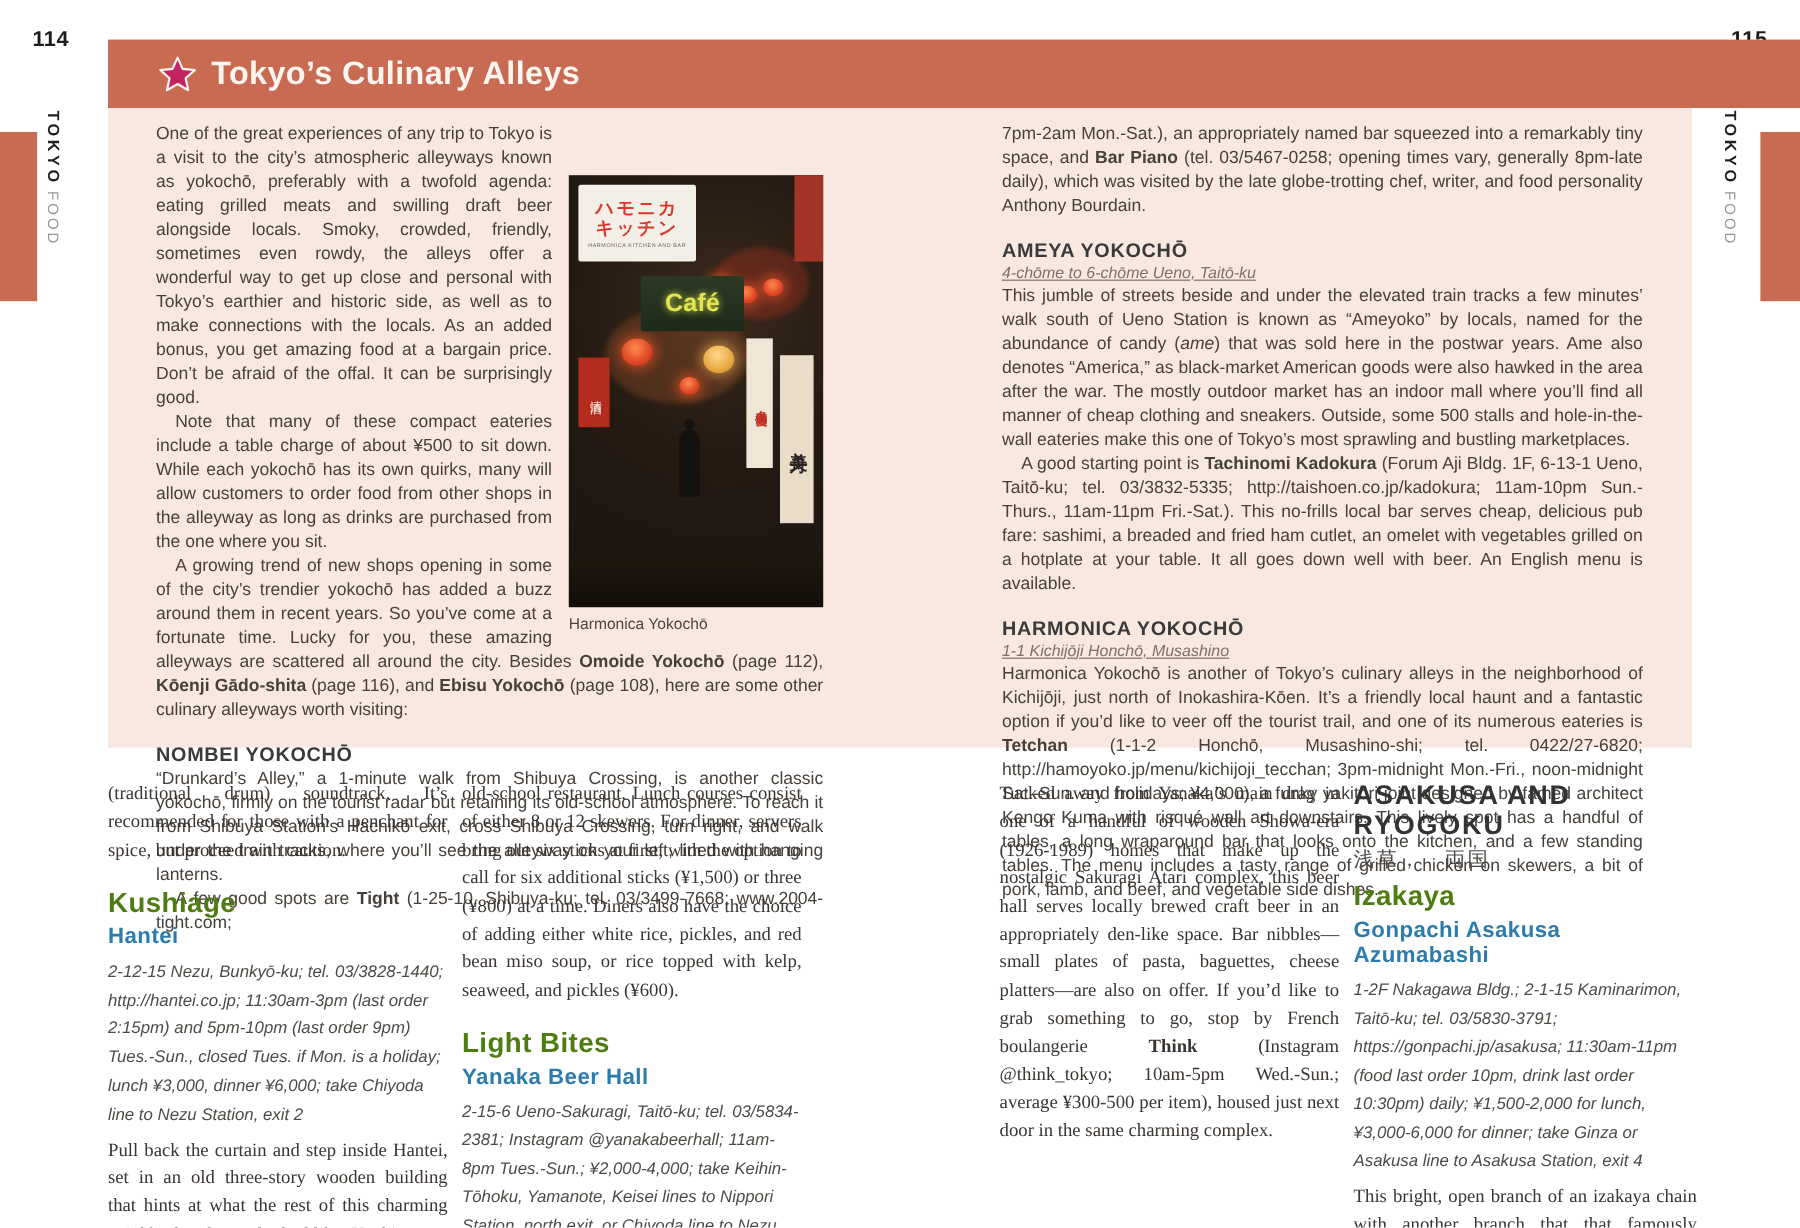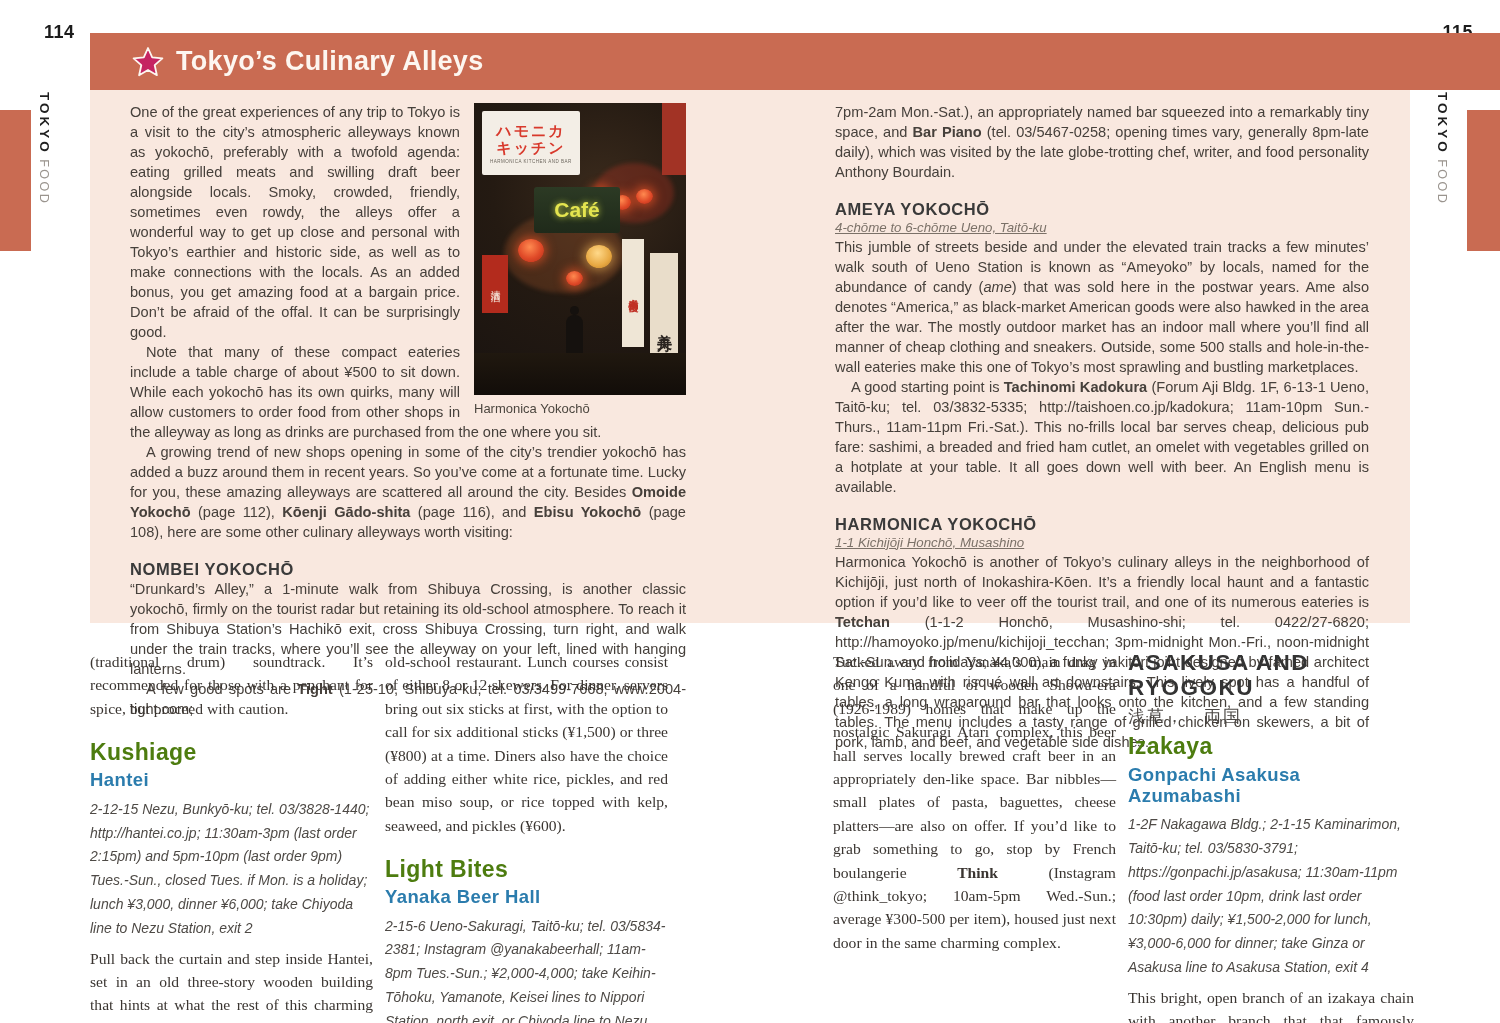--- a/index.html
+++ b/index.html
@@ -5,21 +5,21 @@
   html,body{margin:0;padding:0;}
   body{
     width:1500px;height:1023px;position:relative;background:#ffffff;
     font-family:"Liberation Sans",sans-serif;color:#3f3a36;overflow:hidden;
   }
   .b{font-weight:bold;}
   .i{font-style:italic;}
 
   
   .pagenum{position:absolute;top:22px;font-size:18px;font-weight:bold;color:#1c1c1c;letter-spacing:.5px;}
-  .pagenum.left{left:44px;}
+  .pagenum.left{left:27px;}
   .pagenum.right{right:27px;}
   .edge-tab{position:absolute;top:110px;width:31px;height:141px;background:#c96b52;}
   .edge-tab.left{left:0;}
   .edge-tab.right{right:0;width:33px;}
   .side-label{position:absolute;top:92px;writing-mode:vertical-rl;text-orientation:mixed;line-height:1.35;}
   .side-label.left{left:33px;}
   .side-label.right{left:1431px;}
   .side-label .city{font-weight:bold;color:#1f1f1f;font-size:13.5px;letter-spacing:3px;}
   .side-label .cat{color:#9a948e;font-size:12.5px;letter-spacing:2.5px;}
 
@@ -31,22 +31,22 @@
 
   .fb-col-left{position:absolute;left:40px;top:13px;width:556px;}
   .fb-col-right{position:absolute;left:745px;top:13px;width:534px;}
   .fb-body{font-size:14.6px;line-height:1.37;text-align:justify;color:#46403b;margin:0;}
   .fb-body + .fb-body{text-indent:16px;}
   .fb-h{font-size:16.5px;font-weight:bold;color:#3a3a3a;letter-spacing:.6px;margin:17px 0 1px 0;}
   .fb-addr{font-style:italic;font-size:13.3px;color:#7b7168;margin:0 0 3px 0;text-decoration:underline;}
 
   
   figure.photo{float:right;width:212px;margin:0 0 6px 14px;}
-  .photo-frame{position:relative;width:212px;height:292px;overflow:hidden;background:
-     radial-gradient(circle at 60% 30%,#3a2a1c 0%,#241a12 45%,#191310 100%);}
+  .photo-frame{position:relative;width:212px;height:360px;overflow:hidden;background:
+     radial-gradient(circle at 60% 30%,#3a2a1c 0%,#241a12 45%,#191310 100%); margin-top: 43px;}
   .photo-caption{font-size:13px;color:#4c463f;margin-top:6px;line-height:1.2;}
   .ph-sign{position:absolute;left:8px;top:8px;width:98px;height:64px;background:#f3eee6;border-radius:2px;
      display:flex;flex-direction:column;align-items:center;justify-content:center;}
   .ph-sign .kat{color:#d8392c;font-weight:bold;font-size:15px;line-height:1.15;letter-spacing:2px;text-align:center;white-space:pre-line;}
   .ph-sign .sub{color:#6b655c;font-size:4.5px;letter-spacing:.5px;margin-top:3px;}
   .ph-redbanner{position:absolute;right:0;top:0;width:24px;height:72px;background:#a23325;}
   .ph-cafe{position:absolute;left:60px;top:84px;width:86px;height:46px;background:linear-gradient(#2c3a24,#1f2a1a);
      border-radius:3px;display:flex;align-items:center;justify-content:center;}
   .ph-cafe span{color:#e4e44f;font-size:21px;font-weight:bold;text-shadow:0 0 6px #d7e04a;}
   .lantern{position:absolute;width:17px;height:15px;border-radius:50%;

